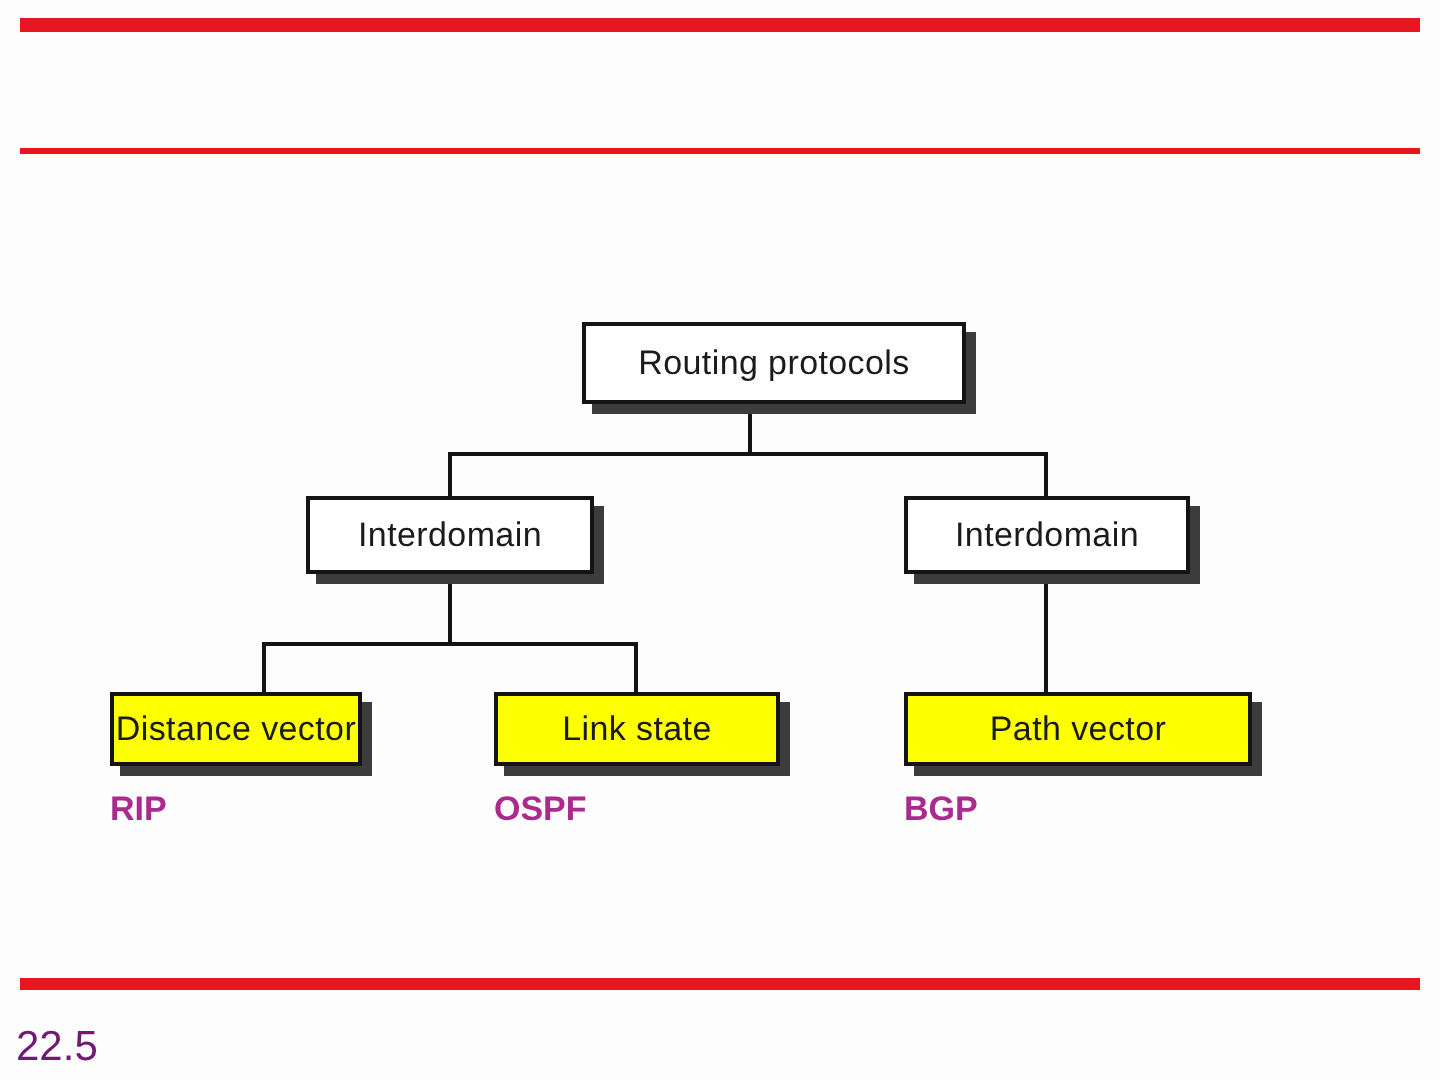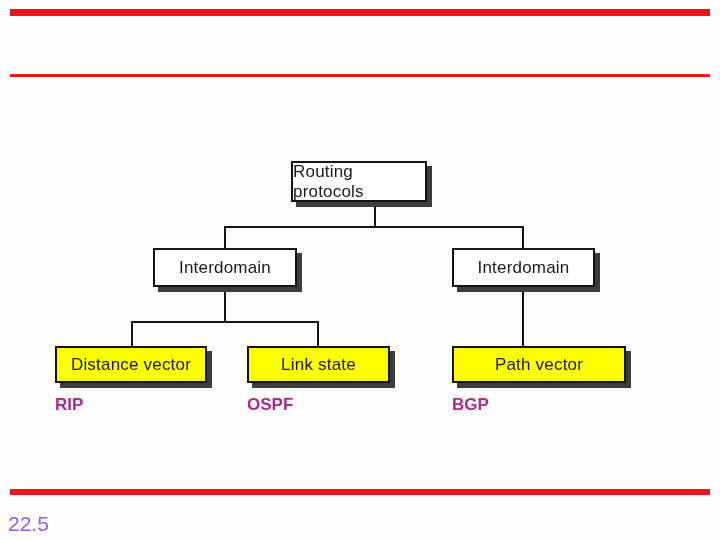--- a/index.html
+++ b/index.html
@@ -56,21 +56,21 @@
   .line{position:absolute;background:var(--line-black);}
   .proto-label{
     position:absolute;
     text-align:left;
     font-size:17px;
     font-weight:600;
     color:var(--protocol-magenta);
   }
   .page-num{
     position:absolute;left:8px;top:512px;
-    font-size:21px;color:#8b5cf6;
+    font-size:21px;color:#701a75;
   }
 </style>
 </head>
 <body>
 
 <div class="slide">
 
   <div class="bar bar-top"></div>
 
 
@@ -81,33 +81,33 @@
     <div class="line" style="left:374px;top:202px;width:2px;height:26px;"></div>
     <div class="line" style="left:224px;top:226px;width:300px;height:2px;"></div>
     <div class="line" style="left:224px;top:226px;width:2px;height:22px;"></div>
     <div class="line" style="left:522px;top:226px;width:2px;height:22px;"></div>
     <div class="line" style="left:224px;top:287px;width:2px;height:36px;"></div>
     <div class="line" style="left:131px;top:321px;width:188px;height:2px;"></div>
     <div class="line" style="left:131px;top:321px;width:2px;height:25px;"></div>
     <div class="line" style="left:317px;top:321px;width:2px;height:25px;"></div>
     <div class="line" style="left:522px;top:287px;width:2px;height:59px;"></div>
 
-    <div class="node" style="left:291px;top:161px;width:136px;height:41px;">
+    <div class="node" style="left:291px;top:161px;width:192px;height:41px;">
       <span>Routing protocols</span>
     </div>
 
     <div class="node" style="left:153px;top:248px;width:144px;height:39px;">
       <span>Interdomain</span>
     </div>
 
     <div class="node" style="left:452px;top:248px;width:143px;height:39px;">
       <span>Interdomain</span>
     </div>
 
-    <div class="node node-yellow" style="left:55px;top:346px;width:152px;height:37px;">
+    <div class="node node-yellow" style="left:55px;top:346px;width:126px;height:37px;">
       <span>Distance vector</span>
     </div>
 
     <div class="node node-yellow" style="left:247px;top:346px;width:143px;height:37px;">
       <span>Link state</span>
     </div>
 
     <div class="node node-yellow" style="left:452px;top:346px;width:174px;height:37px;">
       <span>Path vector</span>
     </div>

